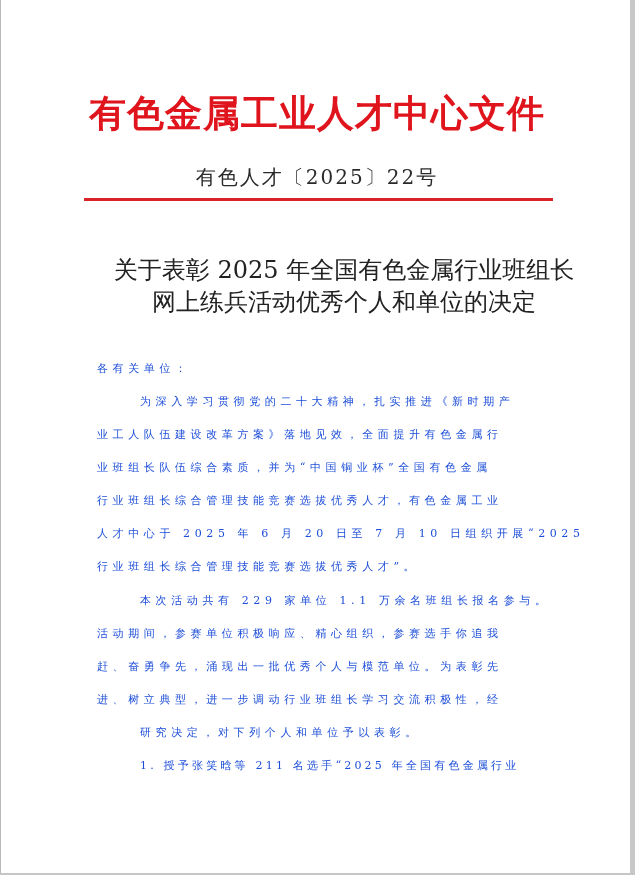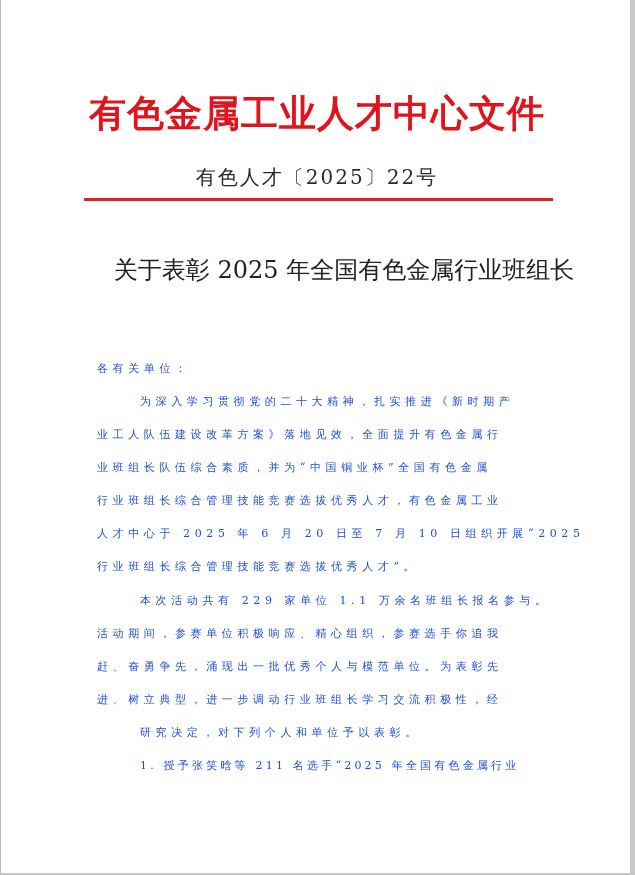--- a/index.html
+++ b/index.html
@@ -111,20 +111,21 @@
   <div class="edge-bottom"></div>
 
   <div class="red-title">有色金属工业人才中心文件</div>
 
   <div class="doc-number">有色人才〔2025〕22号</div>
 
   <div class="red-rule"></div>
 
   <div class="headline">
     <span class="hl-line">关于表彰 2025 年全国有色金属行业班组长</span>
+    <span class="hl-line">网上练兵活动优秀个人和单位的决定</span>
   </div>
 
   <div class="body-line" style="top:357px;">各有关单位：</div>
 
   <div class="body-line indent" style="top:390px;">为深入学习贯彻党的二十大精神，扎实推进《新时期产</div>
   <div class="body-line" style="top:423px;">业工人队伍建设改革方案》落地见效，全面提升有色金属行</div>
   <div class="body-line" style="top:456px;">业班组长队伍综合素质，并为“中国铜业杯”全国有色金属</div>
   <div class="body-line" style="top:489px;">行业班组长综合管理技能竞赛选拔优秀人才，有色金属工业</div>
   <div class="body-line" style="top:522px;">人才中心于 2025 年 6 月 20 日至 7 月 10 日组织开展“2025</div>
   <div class="body-line" style="top:555px;">行业班组长综合管理技能竞赛选拔优秀人才”。</div>

